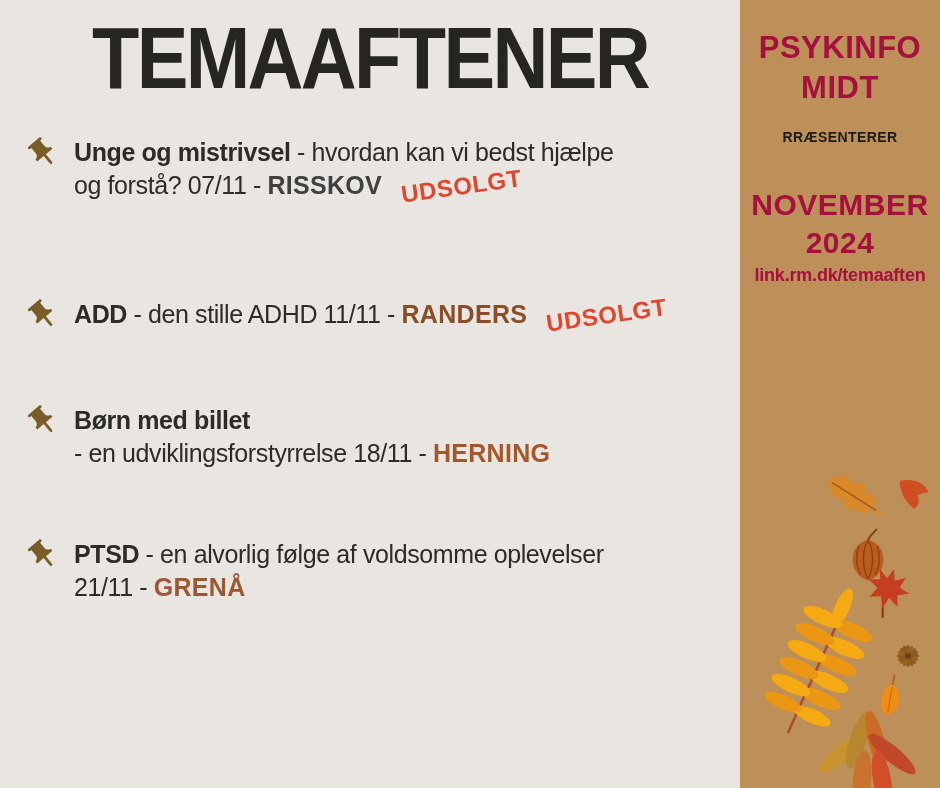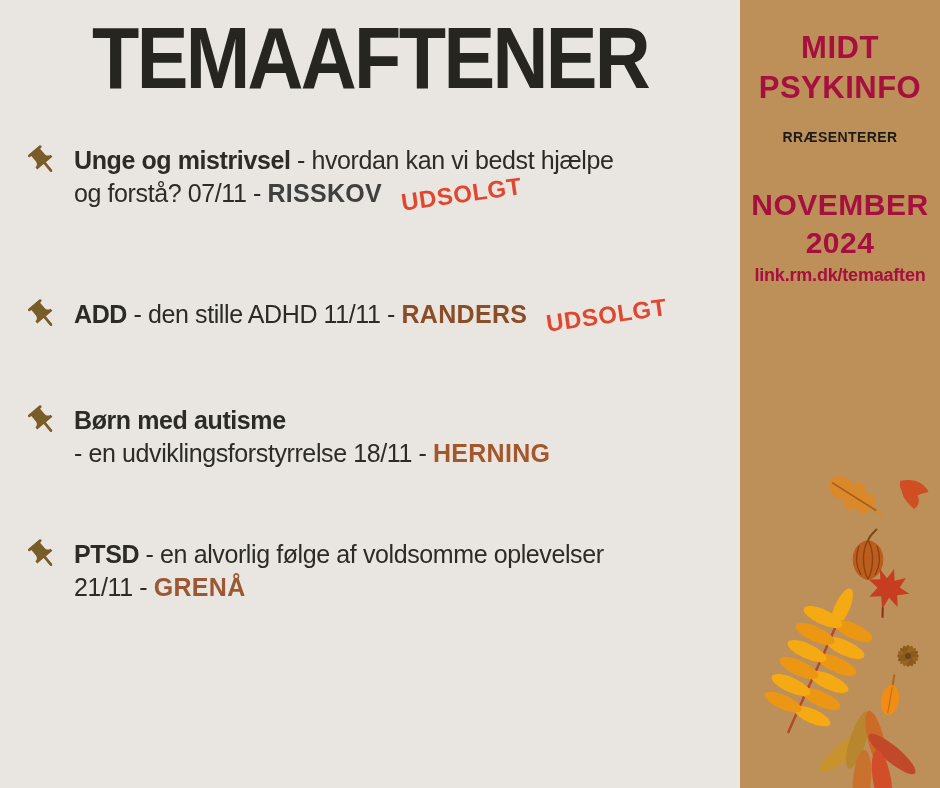--- a/index.html
+++ b/index.html
@@ -9,21 +9,21 @@
   }
   
   .main{position:absolute;left:0;top:0;width:740px;height:788px;}
   .title{
     position:absolute;top:6px;left:0;width:740px;text-align:center;
     font-size:88px;line-height:104px;font-weight:900;letter-spacing:-3px;
     color:#26251f;transform:scaleX(.88);transform-origin:50% 50%;white-space:nowrap;
   }
   .events{position:absolute;left:0;top:0;width:740px;height:788px;}
   .event{position:absolute;left:30px;padding-left:44px;}
-  .event:nth-child(1){top:144px}
+  .event:nth-child(1){top:136px}
   .event:nth-child(2){top:298px}
   .event:nth-child(3){top:404px}
   .event:nth-child(4){top:538px}
   .event:nth-child(5){top:670px}
   .pin{position:absolute;left:-4px;top:0px;width:34px;height:34px;color:var(--pin-brown,#7a5c28);}
   .pin svg{display:block}
   .event-line{
     white-space:nowrap;font-size:25px;line-height:33px;letter-spacing:-.4px;
     color:var(--text-dark,#2c2b26);
   }
@@ -85,21 +85,21 @@
         </div>
         <div class="event">
           <span class="pin">
             <svg width="34" height="34" viewBox="0 0 24 24">
               <g transform="rotate(-40 12 12)">
                 <path fill="currentColor" d="M16 9V4h1c.55 0 1-.45 1-1s-.45-1-1-1H7c-.55 0-1 .45-1 1s.45 1 1 1h1v5c0 1.66-1.34 3-3 3v2h5.97v7l1 1 1-1v-7H19v-2c-1.66 0-3-1.34-3-3z"></path>
               </g>
             </svg>
           </span>
           <div>
-            <div class="event-line"><span class="seg-bold">Børn med autisme</span></div>
+            <div class="event-line"><span class="seg-bold">Børn med billet</span></div>
             <div class="event-line"><span class="seg-regular">- en udviklingsforstyrrelse 18/11 - </span><span class="seg-location" style="color: rgb(165, 87, 44);">HERNING</span></div>
           </div>
         </div>
         <div class="event">
           <span class="pin">
             <svg width="34" height="34" viewBox="0 0 24 24">
               <g transform="rotate(-40 12 12)">
                 <path fill="currentColor" d="M16 9V4h1c.55 0 1-.45 1-1s-.45-1-1-1H7c-.55 0-1 .45-1 1s.45 1 1 1h1v5c0 1.66-1.34 3-3 3v2h5.97v7l1 1 1-1v-7H19v-2c-1.66 0-3-1.34-3-3z"></path>
               </g>
             </svg>
@@ -107,22 +107,22 @@
           <div>
             <div class="event-line"><span class="seg-bold">PTSD</span><span class="seg-regular"> - en alvorlig følge af voldsomme oplevelser</span></div>
             <div class="event-line"><span class="seg-regular">21/11 - </span><span class="seg-location" style="color: rgb(156, 87, 51);">GRENÅ</span></div>
           </div>
         </div>
       </div>
   </div>
 
   <div class="sidebar">
     <div class="brand">
+      <div>PSYKINFO</div>
       <div>MIDT</div>
-      <div>PSYKINFO</div>
     </div>
     <div class="presents">RRÆSENTERER</div>
     <div class="month">
       <div>NOVEMBER</div>
       <div>2024</div>
     </div>
     <div class="linkline">link.rm.dk/temaaften</div>
 
     <svg class="decor" viewBox="0 0 200 340" width="200" height="340">
 

